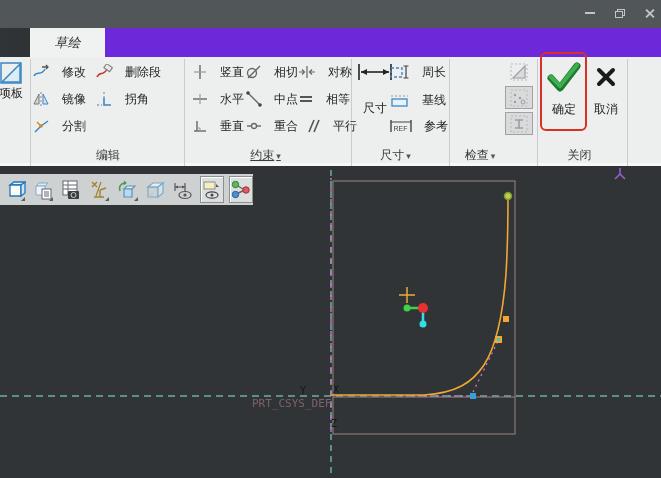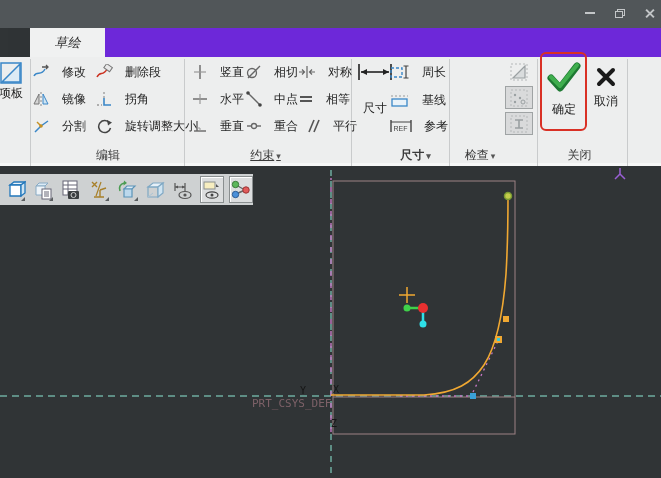--- a/index.html
+++ b/index.html
@@ -135,27 +135,20 @@
         <span>拐角</span>
     </div>
     <div class="rbtn" style="left:33px;top:60px">
       <svg width="17" height="16" viewBox="0 0 17 16">
         <path d="M2 14 L8 8 L15 3" fill="none" stroke="#3a87c8" stroke-width="1.5"></path>
         <path d="M4 4 l4 4" stroke="#c59022" stroke-width="1.5"></path>
         <circle cx="8" cy="8" r="1.8" fill="#c59022"></circle>
       </svg>
         <span>分割</span>
     </div>
-    <div class="rbtn" style="left:96px;top:60px">
-      <svg width="17" height="16" viewBox="0 0 17 16">
-        <path d="M13.5 5 A6 6 0 1 0 14.5 10" fill="none" stroke="#444" stroke-width="1.5"></path>
-        <polygon points="11,2 16,4.5 12,7.5" fill="#444"></polygon>
-      </svg>
-        <span>旋转调整大小</span>
-    </div>
     <div class="grouplabel" style="left:33px;width:150px;"><span>编辑</span></div>
 
     <div class="rbtn" style="left:192px;top:6px">
       <svg width="16" height="16" viewBox="0 0 16 16">
         <line x1="8" y1="1" x2="8" y2="15" stroke="#666" stroke-width="1.4"></line>
           <line x1="2" y1="8" x2="14" y2="8" stroke="#999" stroke-width="1.2"></line>
       </svg>
         <span>竖直</span>
     </div>
     <div class="rbtn" style="left:246px;top:6px">
@@ -245,21 +238,21 @@
     </div>
     <div class="rbtn" style="left:390px;top:60px">
       <svg width="22" height="16" viewBox="0 0 22 16">
         <line x1="1" y1="2" x2="1" y2="14" stroke="#444" stroke-width="1.4"></line>
           <line x1="21" y1="2" x2="21" y2="14" stroke="#444" stroke-width="1.4"></line>
         <line x1="1" y1="4" x2="21" y2="4" stroke="#444" stroke-width="1"></line>
         <text x="3.5" y="13" font-size="7" fill="#444" font-family="Liberation Sans,sans-serif">REF</text>
       </svg>
         <span>参考</span>
     </div>
-    <div class="grouplabel" style="left:373px;width:85px;font-weight:bold;"><span>尺寸</span><span class="arrow">▾</span></div>
+    <div class="grouplabel" style="left:353px;width:85px;"><span>尺寸</span><span class="arrow">▾</span></div>
 
     <div class="smallbtn" style="left:505px;top:3px">
       <svg width="20" height="20" viewBox="0 0 20 20">
         <rect x="2" y="2" width="16" height="16" fill="none" stroke="#b5b8b9" stroke-width="1" stroke-dasharray="2 2"></rect>
         <polygon points="16,4 16,16 4,16" fill="#d9dcdd" stroke="#9aa0a2" stroke-width="1.2"></polygon>
       </svg>
     </div>
     <div class="smallbtn bordered" style="left:505px;top:29px">
       <svg width="20" height="20" viewBox="0 0 20 20">
         <rect x="2" y="2" width="16" height="16" fill="none" stroke="#b5b8b9" stroke-width="1" stroke-dasharray="2 2"></rect>
@@ -282,21 +275,21 @@
       <svg width="34" height="30" viewBox="0 0 34 30">
         <path d="M4 16 L13 26 L30 4" fill="none" stroke="#1e7a33" stroke-width="7" stroke-linecap="round" stroke-linejoin="round"></path>
         <path d="M4 15 L13 24 L30 3" fill="none" stroke="#3fae4e" stroke-width="4" stroke-linecap="round" stroke-linejoin="round"></path>
       </svg>
       <span style="margin-top:9px">确定</span>
     </div>
     <div class="bigbtn" style="left:590px;top:9px;width:32px;">
       <svg width="22" height="22" viewBox="0 0 22 22">
         <path d="M4 4 L18 18 M18 4 L4 18" stroke="#1a1a1a" stroke-width="4" stroke-linecap="round"></path>
       </svg>
-      <span style="margin-top:5px">取消</span>
+      <span style="margin-top:13px">取消</span>
     </div>
     <div class="grouplabel" style="left:552px;width:55px;"><span>关闭</span></div>
   </div>
 
   <svg id="canvas" viewBox="0 0 661 312">
 
     <line x1="0" y1="230" x2="661" y2="230" stroke="#8ce8d4" stroke-width="1" stroke-dasharray="7 5"></line>
     <line x1="331" y1="4" x2="331" y2="312" stroke="#8ce8d4" stroke-width="1" stroke-dasharray="6 5"></line>
     <line x1="331" y1="12" x2="331" y2="271" stroke="#c478c4" stroke-width="1.4" stroke-dasharray="5 7" stroke-dashoffset="3"></line>
 

